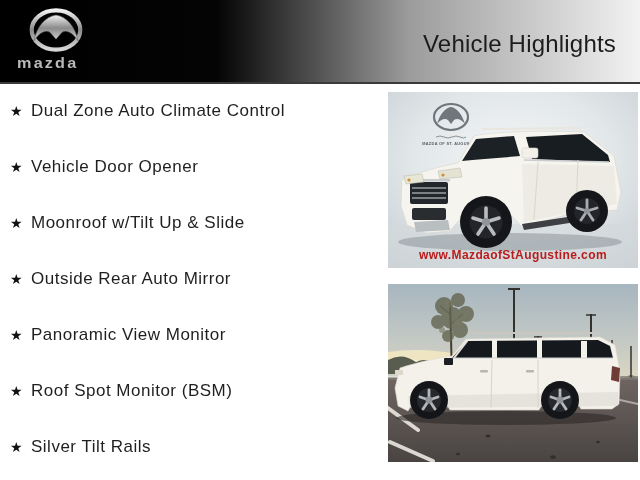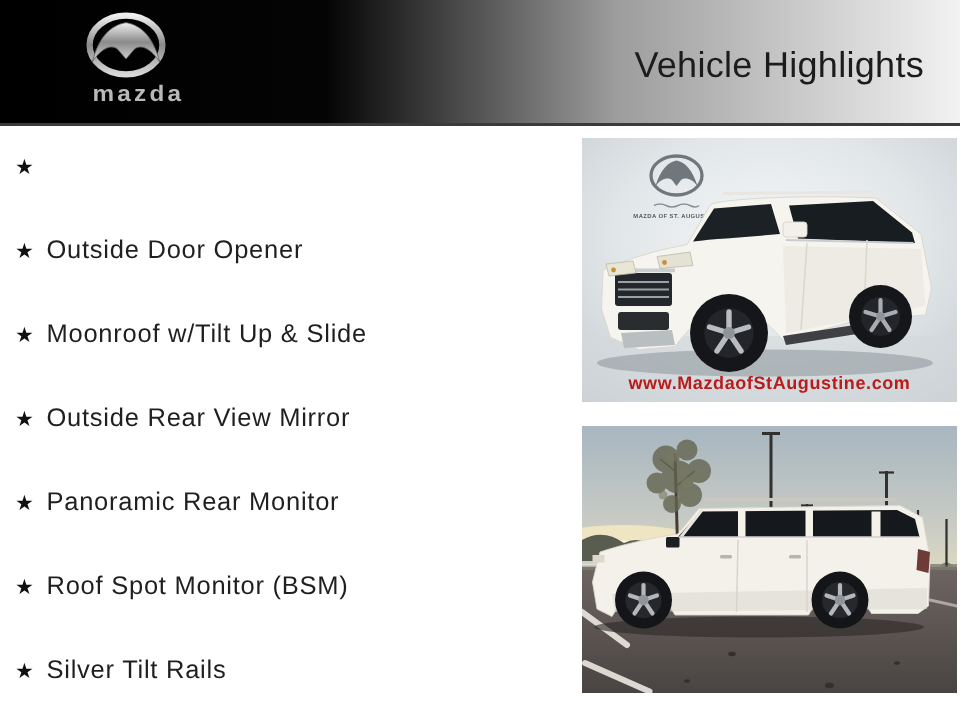--- a/index.html
+++ b/index.html
@@ -6,21 +6,21 @@
   body{
     width:640px;height:480px;position:relative;background:#ffffff;
     font-family:"Liberation Sans", sans-serif;overflow:hidden;
   }
   
   .header{
     position:absolute;left:0;top:0;width:640px;height:82px;
     background:linear-gradient(90deg,#000000 0%,#040404 34%,#9c9c9c 64%,#f2f2f2 100%);
     border-bottom:2px solid #3a3a3a;
   }
-  .logo{position:absolute;left:48px;top:7px;width:72px;text-align:right;}
+  .logo{position:absolute;left:20px;top:7px;width:72px;text-align:left;}
   .logo svg{display:block;margin:0 auto;}
   .wordmark{
     display:block;margin-top:1px;color:#b9b9b9;font-weight:bold;font-size:15px;
     letter-spacing:2px;transform:scaleX(1.08);transform-origin:center;
     text-shadow:0 1px 1px #000;
   }
   .header-title{
     position:absolute;right:24px;top:30px;font-size:24px;color:#1c1c1c;
     letter-spacing:0.2px;
   }
@@ -60,36 +60,37 @@
       <path d="M6,36 C10,20 18,10 30,8 C42,10 50,20 54,36 C48,27 41,23 36,27 L30,34 L24,27 C19,23 12,27 6,36 Z" fill="url(#chrome)" stroke="#5a5a5a" stroke-width="0.6"></path>
     </svg>
     <span class="wordmark">mazda</span>
   </div>
   <div class="header-title">Vehicle Highlights</div>
 </div>
 
 <ul class="features">
   <li>
     <span class="star">★</span>
-  </li>
-  <li>
-    <span class="star">★</span>
-    <span>Outside Door Opener</span>
+    <span>Dual Zone Auto Climate Control</span>
+  </li>
+  <li>
+    <span class="star">★</span>
+    <span>Vehicle Door Opener</span>
   </li>
   <li>
     <span class="star">★</span>
     <span>Moonroof w/Tilt Up &amp; Slide</span>
   </li>
   <li>
     <span class="star">★</span>
-    <span>Outside Rear View Mirror</span>
-  </li>
-  <li>
-    <span class="star">★</span>
-    <span>Panoramic Rear Monitor</span>
+    <span>Outside Rear Auto Mirror</span>
+  </li>
+  <li>
+    <span class="star">★</span>
+    <span>Panoramic View Monitor</span>
   </li>
   <li>
     <span class="star">★</span>
     <span>Roof Spot Monitor (BSM)</span>
   </li>
   <li>
     <span class="star">★</span>
     <span>Silver Tilt Rails</span>
   </li>
 </ul>

